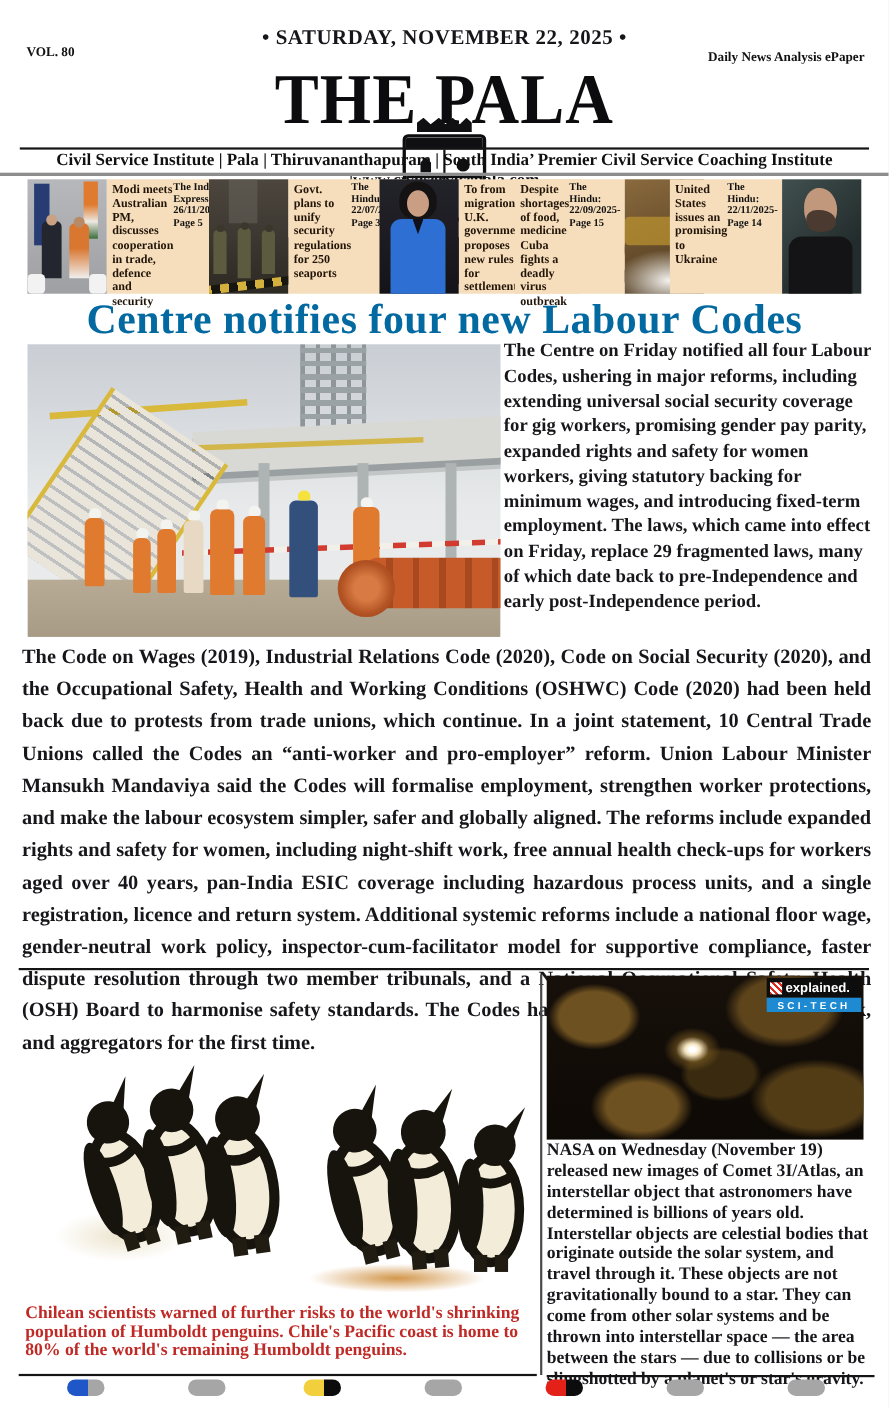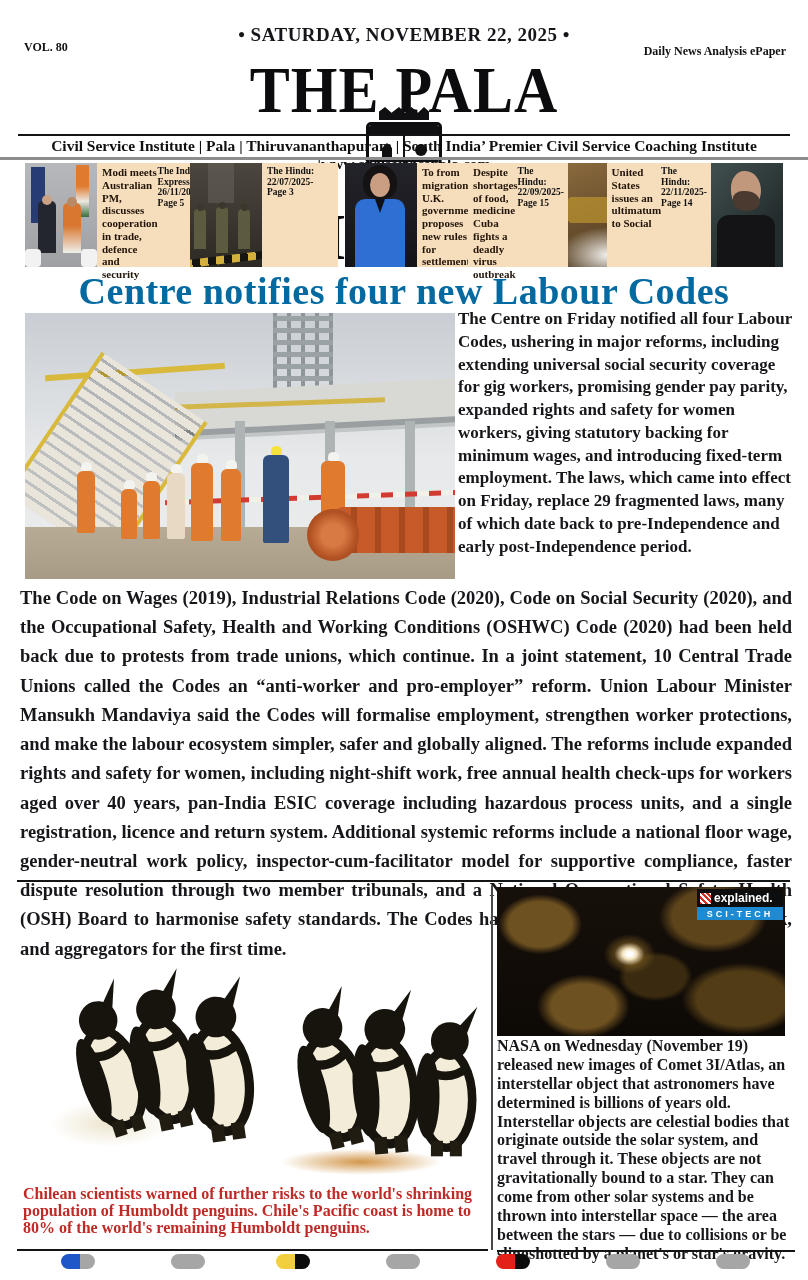--- a/index.html
+++ b/index.html
@@ -219,20 +219,21 @@
       <div class="ph-el panel"></div>
       <div class="ph-el s1"></div>
         <div class="ph-el s2"></div>
         <div class="ph-el s3"></div>
       <div class="ph-el h1"></div>
         <div class="ph-el h2"></div>
         <div class="ph-el h3"></div>
       <div class="ph-el curb"></div>
     </div>
     <div class="txt">
+      <div class="hl">Govt. plans to unify security regulations for 250 seaports</div>
       <div class="src">The Hindu: 22/07/2025- Page 3</div>
     </div>
   </div>
 
   <div class="card" style="left:345px">
     <div class="photo p-uk">
       <div class="ph-el hair"></div>
         <div class="ph-el face"></div>
       <div class="ph-el body"></div>
         <div class="ph-el collar"></div>
@@ -256,21 +257,21 @@
     </div>
   </div>
 
   <div class="card reverse" style="left:635px">
     <div class="photo p-ua">
       <div class="ph-el torso"></div>
         <div class="ph-el head"></div>
         <div class="ph-el beard"></div>
     </div>
     <div class="txt">
-      <div class="hl">United States issues an ultimatum to Social</div>
+      <div class="hl">United States issues an promising to Ukraine</div>
       <div class="src">The Hindu: 22/11/2025- Page 14</div>
     </div>
   </div>
 
   <div class="headline">Centre notifies four new Labour Codes</div>
 
   <div class="rig">
     <div class="derrick"></div>
     <div class="deck"></div>
     <div class="col1"></div>

